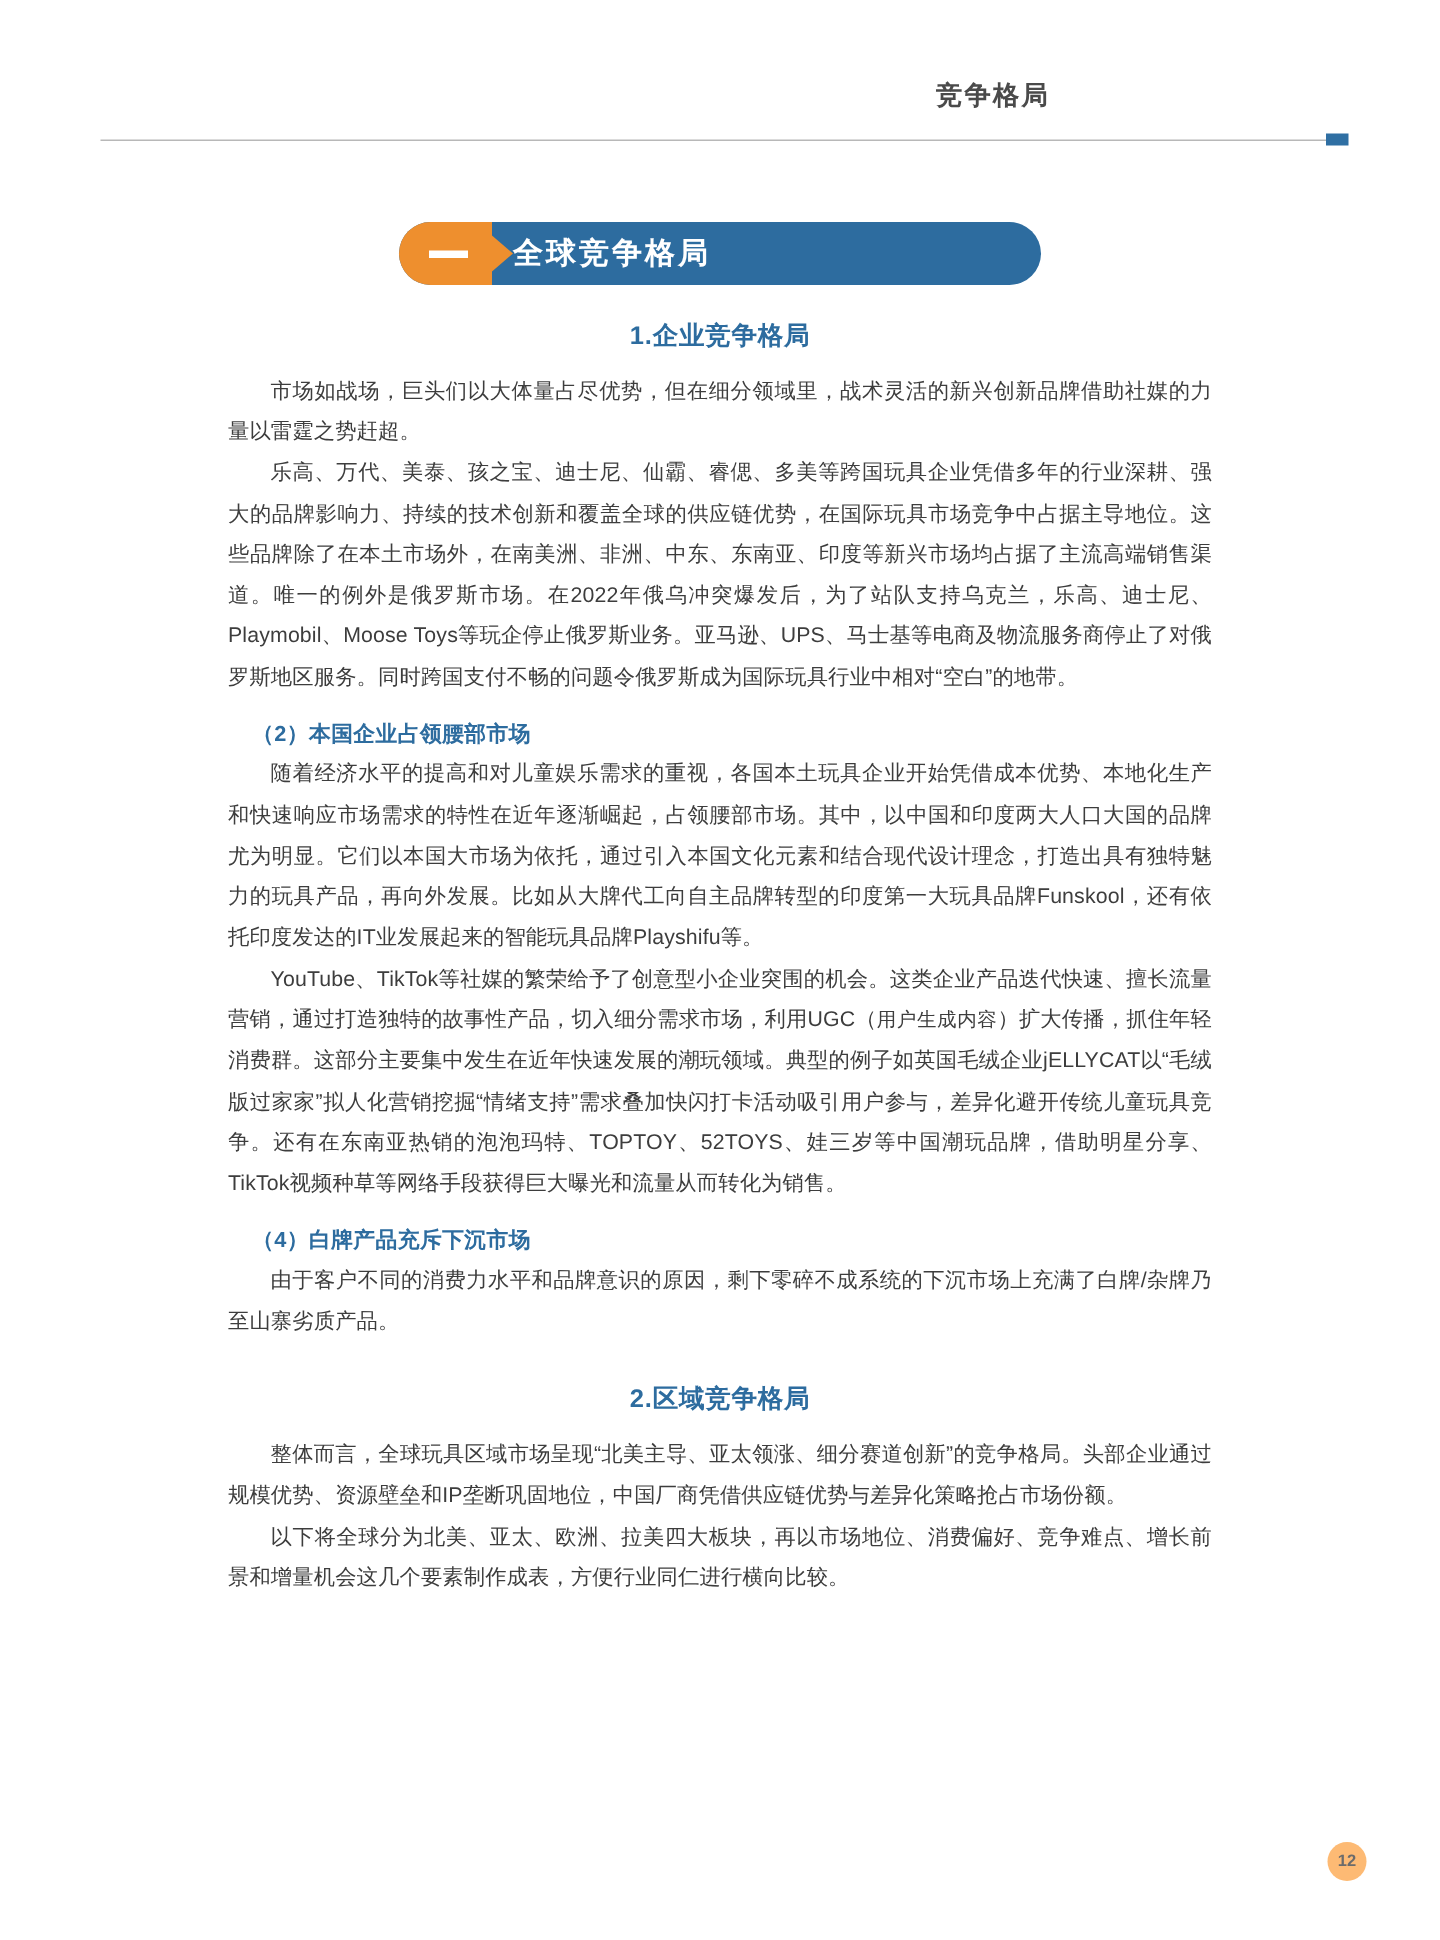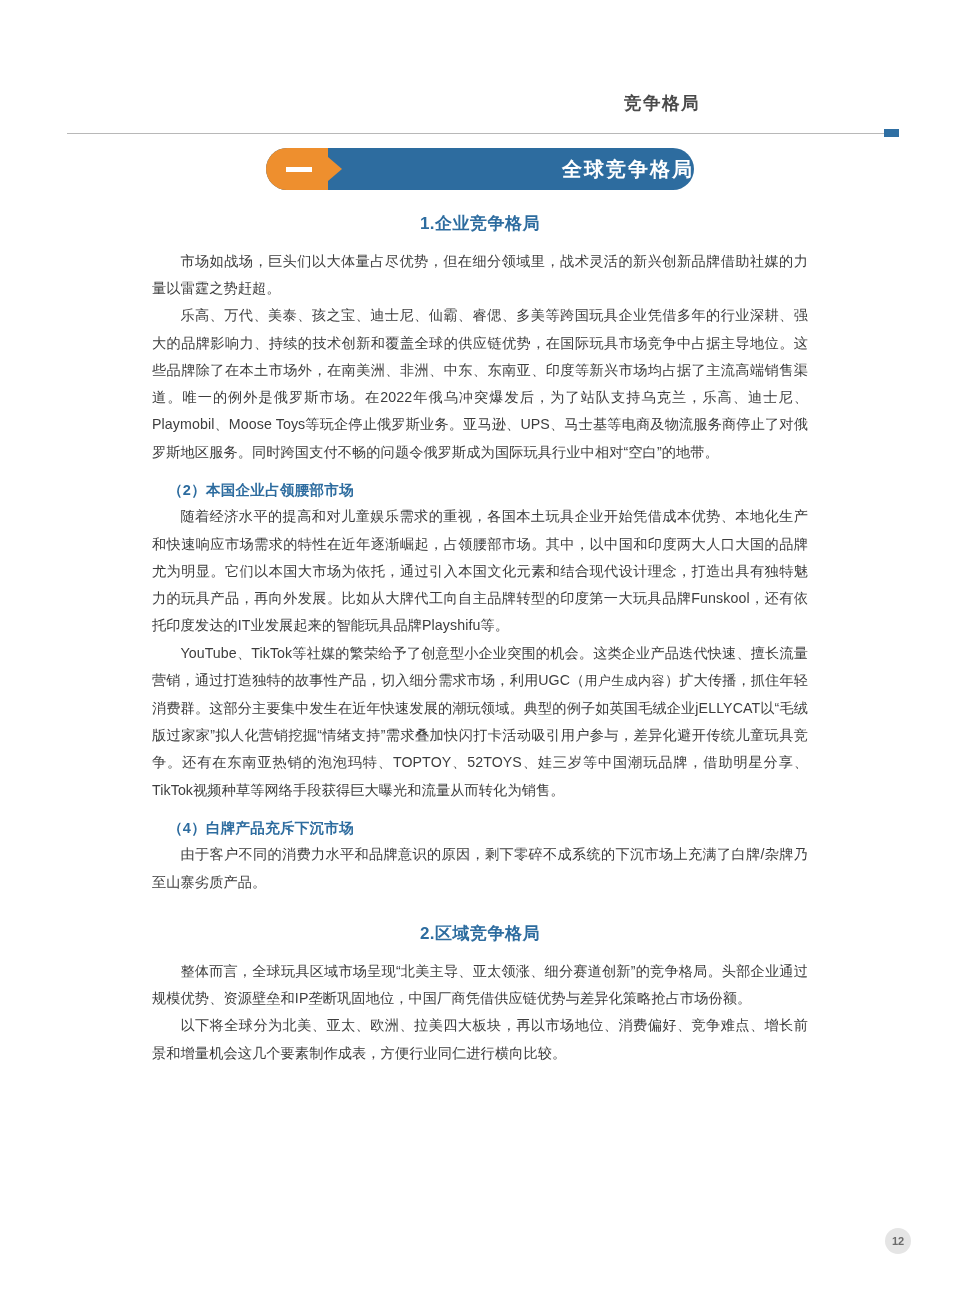--- a/index.html
+++ b/index.html
@@ -16,21 +16,20 @@
     overflow: hidden;
   }
 
   
   .page-header {
     position: absolute;
     left: 0;
     top: 0;
     width: 792px;
     height: 100px;
-    margin-top: 40px;
   }
   .header-title {
     position: absolute;
     right: 92px;
     top: 55px;
     font-size: 17.5px;
     font-weight: bold;
     color: #4a4a4a;
     letter-spacing: 1.5px;
     line-height: 1;
@@ -97,21 +96,21 @@
     height: 5px;
     background: #ffffff;
   }
   .banner-text {
     position: absolute;
     left: 76px;
     top: 0;
     width: 352px;
     height: 42px;
     line-height: 42px;
-    text-align: right;
+    text-align: left;
     color: #ffffff;
     font-size: 20px;
     font-weight: bold;
     letter-spacing: 2px;
   }
 
   
   .content {
     position: absolute;
     left: 152px;
@@ -159,21 +158,21 @@
   }
 
   
   .page-number {
     position: absolute;
     left: 885px;
     top: 1228px;
     width: 26px;
     height: 26px;
     border-radius: 50%;
-    background: #e5e5e5;
+    background: #fdba74;
     color: #6b6b6b;
     font-size: 11px;
     font-weight: bold;
     line-height: 26px;
     text-align: center;
   }
 </style>
 </head>
 <body>
 

